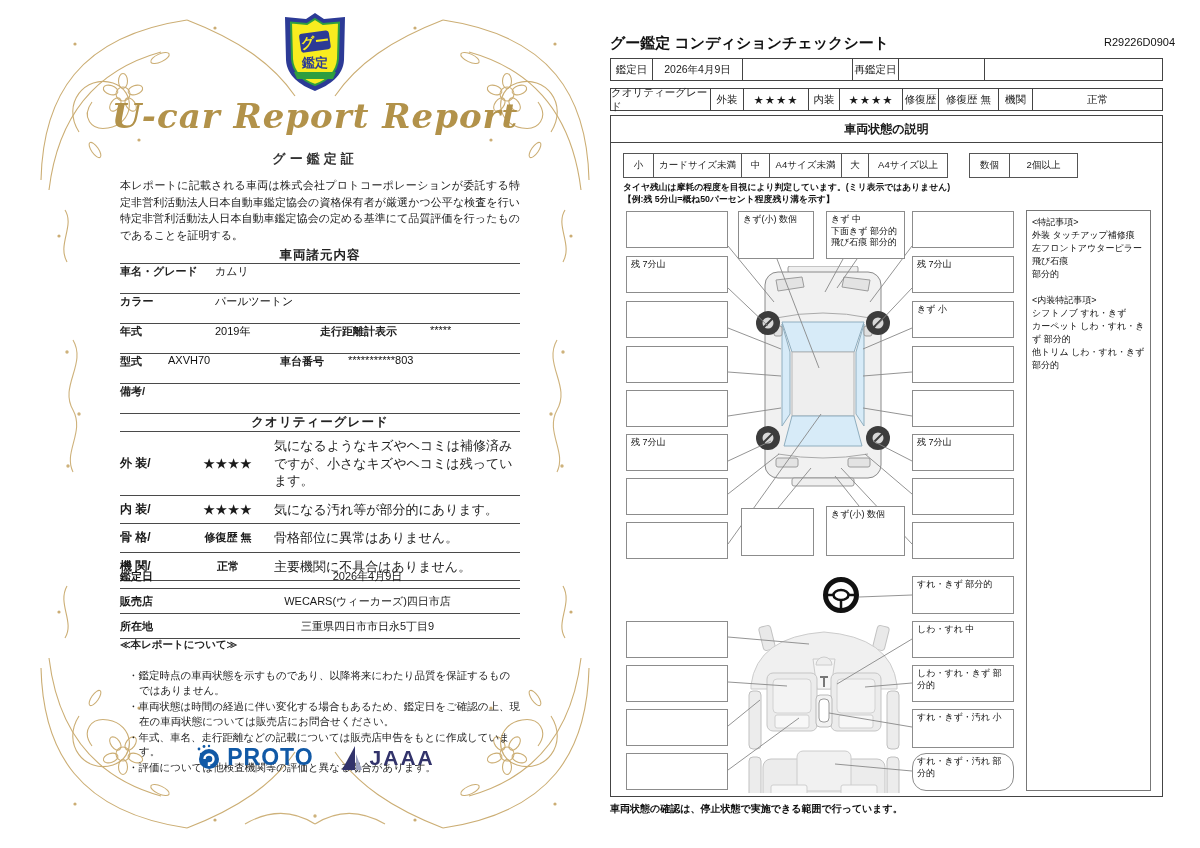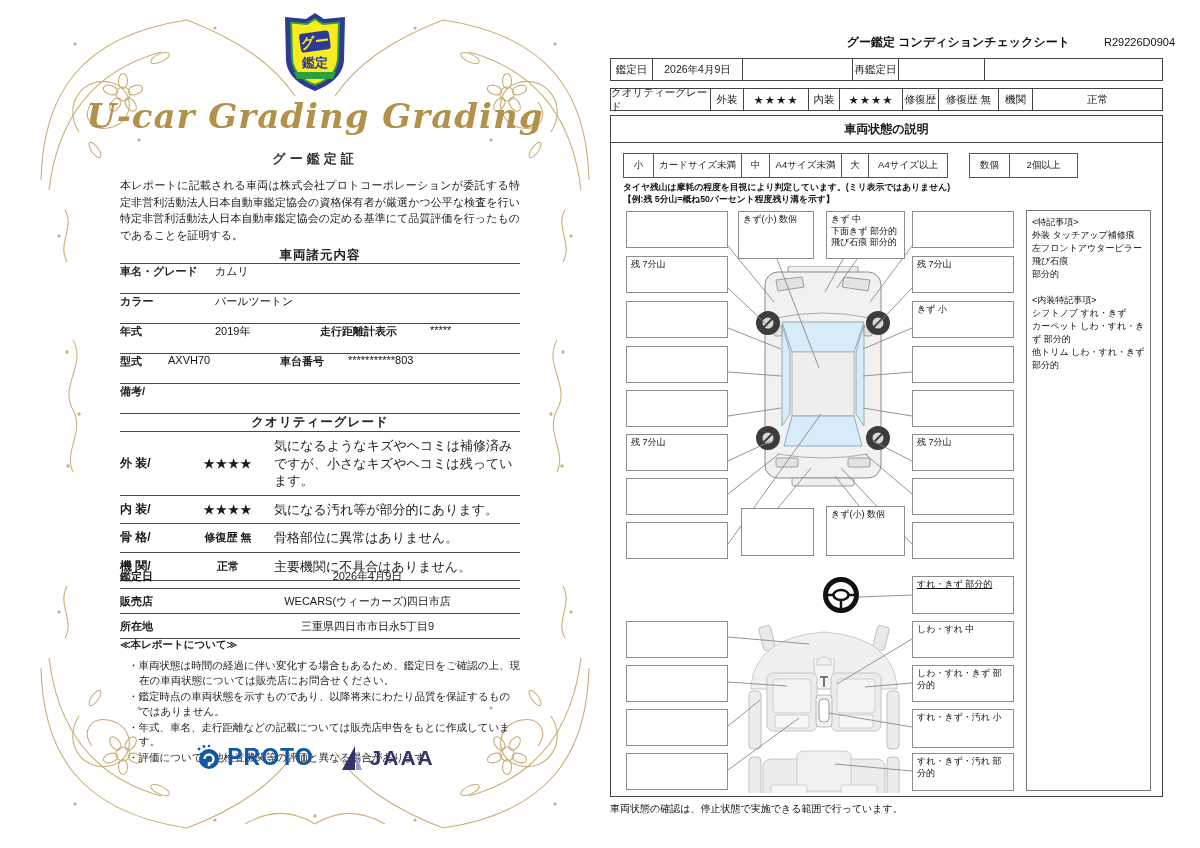--- a/index.html
+++ b/index.html
@@ -29,33 +29,33 @@
   .grade-row{display:flex;align-items:center;border-bottom:1px solid #4a4a4a;padding:5px 0;}
   .grade-row:first-child{border-top:1px solid #4a4a4a;}
   .gl{width:62px;font-weight:bold;font-size:12px;}
   .gv{width:92px;text-align:center;font-size:12.5px;letter-spacing:1px;font-weight:bold;}
   .gd{flex:1;font-size:13px;line-height:1.35;color:#222;}
   .inforows{top:564px;}
   .info-row{display:flex;align-items:center;height:24px;border-bottom:1px solid #4a4a4a;font-size:11px;}
   .il{width:95px;font-weight:bold;}
   .iv{flex:1;text-align:center;}
   .about{top:637px;font-family:"DejaVu Serif",serif;font-size:10.5px;line-height:1.42;color:#222;}
-  .about-title{font-weight:bold;margin-bottom:6px;}
+  .about-title{font-weight:bold;margin-bottom:16px;}
   .about li{list-style:none;text-indent:-11px;padding-left:11px;margin:0 0 1px 0;}
   .about ul{margin:0;padding:0 0 0 8px;}
   .logos{position:absolute;left:0;top:744px;width:560px;display:flex;justify-content:center;
          align-items:center;gap:26px;}
   .logo-proto{display:flex;align-items:center;gap:5px;font-size:23px;font-weight:bold;
               color:#1159a6;letter-spacing:1px;}
   .logo-jaaa{display:flex;align-items:center;gap:6px;font-size:21px;font-weight:bold;
              color:#32336b;letter-spacing:2px;}
   
   .right-page{position:absolute;left:600px;top:28px;width:565px;height:800px;font-size:10px;}
-  .rp-title{position:absolute;left:10px;top:6px;width:460px;text-align:right;
-            font-weight:bold;font-size:12px;color:#111;}
+  .rp-title{position:absolute;left:10px;top:6px;width:460px;text-align:left;
+            font-weight:bold;font-size:15px;color:#111;}
   .rp-no{position:absolute;left:22px;top:8px;width:553px;text-align:right;font-size:11px;color:#111;}
   .trow{position:absolute;left:10px;width:553px;height:23px;display:flex;
         border:1px solid #444;box-sizing:border-box;background:#fff;}
   .tcell{border-right:1px solid #444;display:flex;align-items:center;justify-content:center;
          font-size:10.5px;box-sizing:border-box;height:100%;}
   .tcell:last-child{border-right:none;}
   .tstar{letter-spacing:1px;font-size:11.5px;}
   .frame{position:absolute;left:10px;top:87px;width:553px;height:682px;
          border:1px solid #444;box-sizing:border-box;background:#fff;}
   .frame-head{height:26px;line-height:26px;text-align:center;font-weight:bold;font-size:12px;
@@ -66,21 +66,21 @@
   .lcell:last-child{border-right:none;}
   .tire-note{position:absolute;left:12px;top:66px;font-size:8.8px;font-weight:bold;line-height:1.35;color:#111;}
   .cbox{position:absolute;border:1px solid #8c8c8c;background:#fff;font-size:9px;
         padding:2px 4px;line-height:1.3;color:#111;box-sizing:border-box;}
   .lines{position:absolute;inset:0;width:553px;height:682px;pointer-events:none;}
   .carsvg{position:absolute;left:143px;top:150px;}
   .intsvg{position:absolute;left:128px;top:505px;}
   .wheelsvg{position:absolute;left:210px;top:459px;}
   .remarks{position:absolute;left:415px;top:94px;width:125px;height:581px;border:1px solid #777;
            box-sizing:border-box;padding:5px 5px;font-size:9px;line-height:1.45;color:#111;background:#fff;}
-  .rp-footer{position:absolute;left:10px;top:774px;font-size:10px;font-weight:normal;color:#111;}
+  .rp-footer{position:absolute;left:10px;top:774px;font-size:10px;font-weight:bold;color:#111;}
 </style>
 </head>
 <body>
 
 <div class="canvas">
 
   <div class="left-page">
 
     <svg class="orn" viewBox="0 0 560 848">
       <defs>
@@ -127,21 +127,21 @@
       <path d="M33,1 L42,7 L63,5 L62,48 C61,64 48,73 33,79 C18,73 5,64 4,48 L3,5 L24,7 Z" fill="#2c3a96"></path>
       <path d="M33,7 L41,12 L57,10.5 L56,47 C55,60 46,68 33,73 C20,68 11,60 10,47 L9,10.5 L25,12 Z" fill="#f8ec1f" stroke="#2e9e40" stroke-width="2"></path>
       <g transform="rotate(-8 33 30)">
         <rect x="18" y="20" width="30" height="19" rx="3" fill="#2c3a96"></rect>
         <text x="33" y="34.5" text-anchor="middle" font-size="14" font-weight="bold" fill="#f8ec1f" font-family="Liberation Sans, sans-serif">グー</text>
       </g>
       <text x="33" y="55" text-anchor="middle" font-size="13" font-weight="bold" fill="#2c3a96" font-family="Liberation Sans, sans-serif">鑑定</text>
       <path d="M12,60 L54,60 L51,67 L15,67 Z" fill="#2e9e40"></path>
     </svg>
 
-    <div class="lp-title">U-car Grading Grading</div>
+    <div class="lp-title">U-car Report Report</div>
     <div class="lp-sub">グー鑑定証</div>
 
     <div class="lp-col lp-intro">本レポートに記載される車両は株式会社プロトコーポレーションが委託する特定非営利活動法人日本自動車鑑定協会の資格保有者が厳選かつ公平な検査を行い特定非営利活動法人日本自動車鑑定協会の定める基準にて品質評価を行ったものであることを証明する。</div>
 
     <div class="lp-sec-title" style="top:247px;">車両諸元内容</div>
 
     <div class="lp-col spec" style="position:absolute;">
       <div class="spec-row">
         <span class="sl" style="width:95px;">車名・グレード</span>
         <span class="sv">カムリ</span>
@@ -203,22 +203,22 @@
       </div>
       <div class="info-row">
         <span class="il">所在地</span>
         <span class="iv">三重県四日市市日永5丁目9</span>
       </div>
     </div>
 
     <div class="lp-col about" style="position:absolute;">
       <div class="about-title">≪本レポートについて≫</div>
       <ul>
+        <li>・鑑定時点の車両状態を示すものであり、以降将来にわたり品質を保証するものではありません。</li>
         <li>・車両状態は時間の経過に伴い変化する場合もあるため、鑑定日をご確認の上、現在の車両状態については販売店にお問合せください。</li>
-        <li>・鑑定時点の車両状態を示すものであり、以降将来にわたり品質を保証するものではありません。</li>
         <li>・年式、車名、走行距離などの記載については販売店申告をもとに作成しています。</li>
         <li>・評価については他検査機関等の評価と異なる場合があります。</li>
       </ul>
     </div>
 
     <div class="logos">
       <span class="logo-proto">
         <svg width="27" height="27" viewBox="0 0 27 27">
           <circle cx="14" cy="15" r="10" fill="#1159a6"></circle>
           <path d="M9.5,15 a4.5,4.5 0 1 1 4.5,4.5 L14,22" fill="none" stroke="#ffffff" stroke-width="2.4"></path>
@@ -415,31 +415,31 @@
       <div class="cbox" style="left:127px;top:95px;width:76px;height:48px;">きず(小) 数個</div>
       <div class="cbox" style="left:215px;top:95px;width:79px;height:48px;">
         <div>きず 中</div>
         <div>下面きず 部分的</div>
         <div>飛び石痕 部分的</div>
       </div>
 
       <div class="cbox" style="left:130px;top:392px;width:73px;height:48px;"></div>
       <div class="cbox" style="left:215px;top:390px;width:79px;height:50px;">きず(小) 数個</div>
 
-      <div class="cbox" style="left:301px;top:460px;width:102px;height:38px;text-decoration:underline;">すれ・きず 部分的</div>
+      <div class="cbox" style="left:301px;top:460px;width:102px;height:38px;">すれ・きず 部分的</div>
 
       <div class="cbox" style="left:15px;top:505px;width:102px;height:37px;"></div>
       <div class="cbox" style="left:15px;top:549px;width:102px;height:37px;"></div>
       <div class="cbox" style="left:15px;top:593px;width:102px;height:37px;"></div>
       <div class="cbox" style="left:15px;top:637px;width:102px;height:37px;"></div>
 
       <div class="cbox" style="left:301px;top:505px;width:102px;height:37px;">しわ・すれ 中</div>
       <div class="cbox" style="left:301px;top:549px;width:102px;height:37px;">しわ・すれ・きず 部分的</div>
       <div class="cbox" style="left:301px;top:593px;width:102px;height:39px;">すれ・きず・汚れ 小</div>
-      <div class="cbox" style="left:301px;top:637px;width:102px;height:38px;">すれ・きず・汚れ 部分的</div>
+      <div class="cbox" style="left:301px;top:637px;width:102px;height:38px;border-radius:14px;">すれ・きず・汚れ 部分的</div>
 
       <div class="remarks">
         <div>&lt;特記事項&gt;</div>
         <div>外装 タッチアップ補修痕</div>
         <div>左フロントアウターピラー 飛び石痕</div>
         <div>部分的</div>
         <div style="height:13px;"></div>
         <div>&lt;内装特記事項&gt;</div>
         <div>シフトノブ すれ・きず</div>
         <div>カーペット しわ・すれ・きず 部分的</div>

